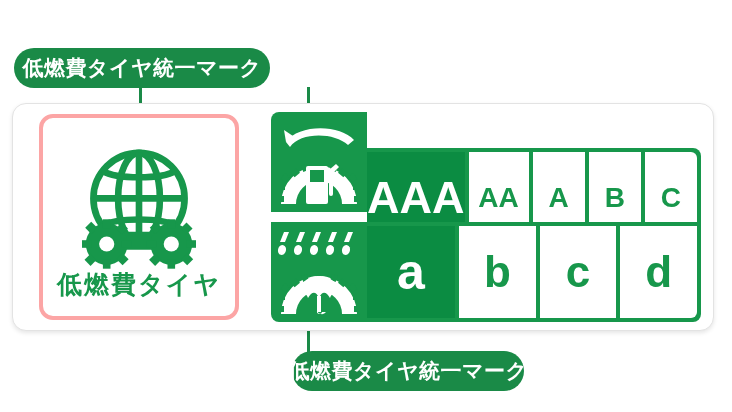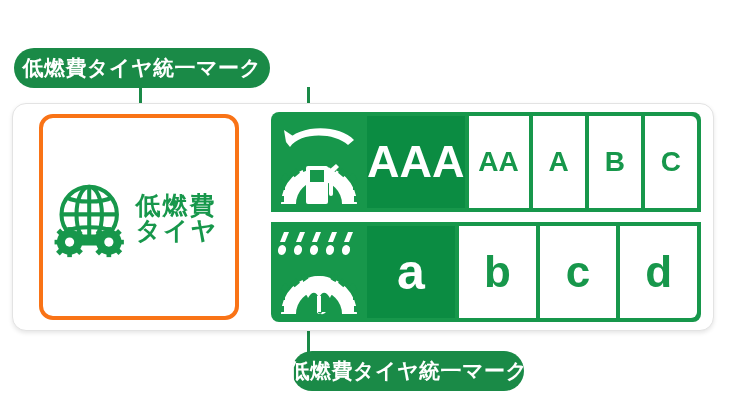--- a/index.html
+++ b/index.html
@@ -39,24 +39,24 @@
     background:#ffffff;
     border:1px solid #e3e3e3;
     border-radius:14px;
     box-shadow:0 2px 4px rgba(0,0,0,.10);
     box-sizing:border-box;
   }
 
   
   #mark-box{
     position:absolute;left:26px;top:10px;width:200px;height:206px;
-    border:4px solid #f97316;
+    border:4px solid #fca5a5;
     border-radius:14px;
     box-sizing:border-box;
-    display:flex;flex-direction:row;align-items:center;justify-content:center;
+    display:flex;flex-direction:column;align-items:center;justify-content:center;
   }
   #mark-glyph{width:152px;height:128px;display:block;margin-top:4px;}
   #mark-text{
     color:#17974b;font-size:25px;font-weight:700;letter-spacing:2px;
     margin-top:2px;line-height:1;
   }
 
   
   #grade-panel{position:absolute;left:258px;top:8px;width:430px;height:210px;}
   .grade-row{position:absolute;left:0;width:430px;height:100px;display:flex;}
@@ -74,21 +74,21 @@
   .icon-cell svg{display:block;}
 
   .scale{
     flex:1 1 auto;height:100px;
     background:#17974b;
     display:flex;
     box-sizing:border-box;
     padding:4px 4px 4px 0;
     gap:4px;
   }
-  #row-rr .scale{border-radius:0 8px 0 0;}
+  #row-rr .scale{border-radius:0 8px 0 0;margin-top:36px;}
   #row-wg .scale{border-radius:0 0 8px 0;}
 
   .gcell{
     display:flex;align-items:center;justify-content:center;
     background:#ffffff;color:#17974b;
     font-weight:600;
     box-sizing:border-box;
   }
   .gcell.active{background:#0b8c42;color:#ffffff;}
   #row-rr .gcell{font-size:28px;}

